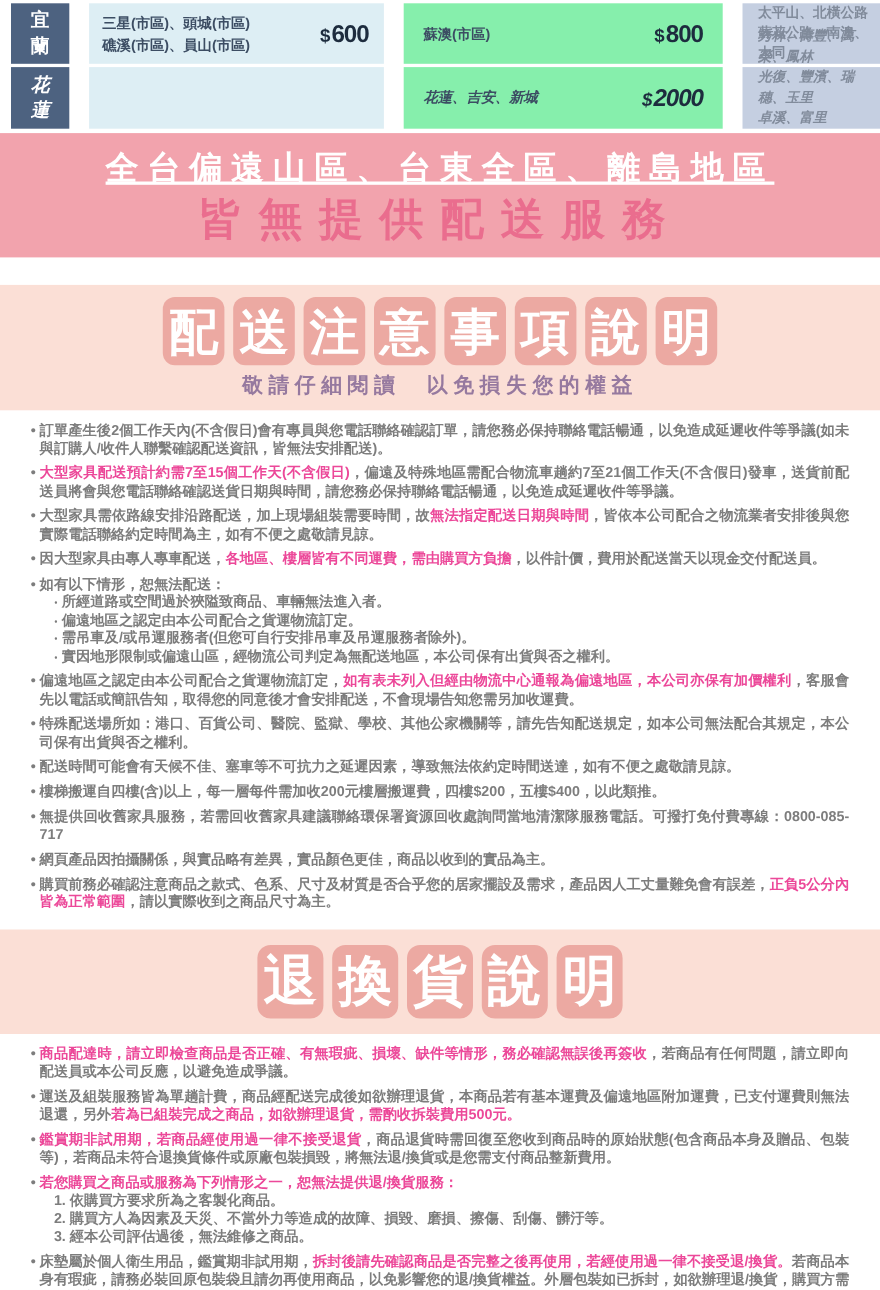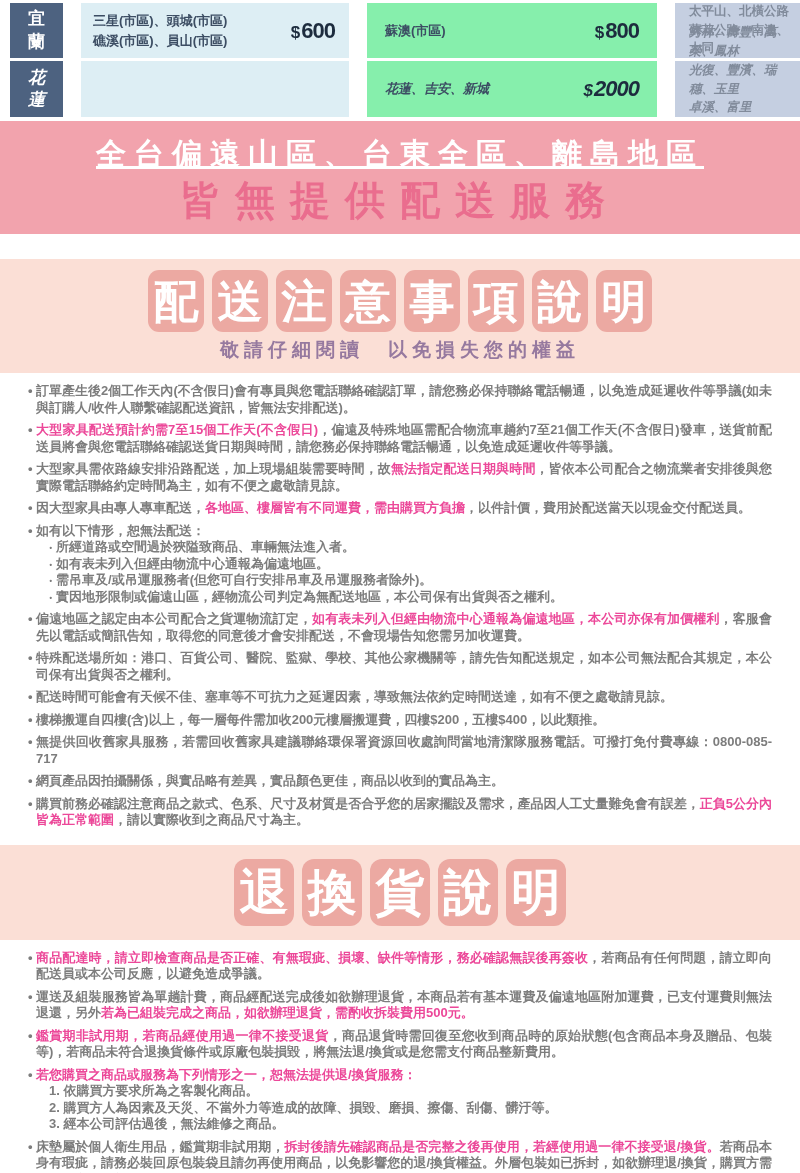--- a/index.html
+++ b/index.html
@@ -135,21 +135,21 @@
       <div class="note-row">
         <span class="nb">•</span>
         <div class="note-body"><span>大型家具需依路線安排沿路配送，加上現場組裝需要時間，故</span><span class="red">無法指定配送日期與時間</span><span>，皆依本公司配合之物流業者安排後與您實際電話聯絡約定時間為主，如有不便之處敬請見諒。</span></div>
       </div>
       <div class="note-row">
         <span class="nb">•</span>
         <div class="note-body"><span>因大型家具由專人專車配送，</span><span class="red">各地區、樓層皆有不同運費，需由購買方負擔</span><span>，以件計價，費用於配送當天以現金交付配送員。</span></div>
       </div>
       <div class="note-row">
         <span class="nb">•</span>
-        <div class="note-body"><span>如有以下情形，恕無法配送：</span><div class="sub">‧ 所經道路或空間過於狹隘致商品、車輛無法進入者。</div><div class="sub">‧ 如有表未列入但經由物流中心通報為偏遠地區。</div><div class="sub">‧ 需吊車及/或吊運服務者(但您可自行安排吊車及吊運服務者除外)。</div><div class="sub">‧ 實因地形限制或偏遠山區，經物流公司判定為無配送地區，本公司保有出貨與否之權利。</div></div>
+        <div class="note-body"><span>如有以下情形，恕無法配送：</span><div class="sub">‧ 所經道路或空間過於狹隘致商品、車輛無法進入者。</div><div class="sub">‧ 偏遠地區之認定由本公司配合之貨運物流訂定。</div><div class="sub">‧ 需吊車及/或吊運服務者(但您可自行安排吊車及吊運服務者除外)。</div><div class="sub">‧ 實因地形限制或偏遠山區，經物流公司判定為無配送地區，本公司保有出貨與否之權利。</div></div>
       </div>
       <div class="note-row">
         <span class="nb">•</span>
         <div class="note-body"><span>偏遠地區之認定由本公司配合之貨運物流訂定，</span><span class="red">如有表未列入但經由物流中心通報為偏遠地區，本公司亦保有加價權利</span><span>，客服會先以電話或簡訊告知，取得您的同意後才會安排配送，不會現場告知您需另加收運費。</span></div>
       </div>
       <div class="note-row">
         <span class="nb">•</span>
         <div class="note-body"><span>特殊配送場所如：港口、百貨公司、醫院、監獄、學校、其他公家機關等，請先告知配送規定，如本公司無法配合其規定，本公司保有出貨與否之權利。</span></div>
       </div>
       <div class="note-row">

